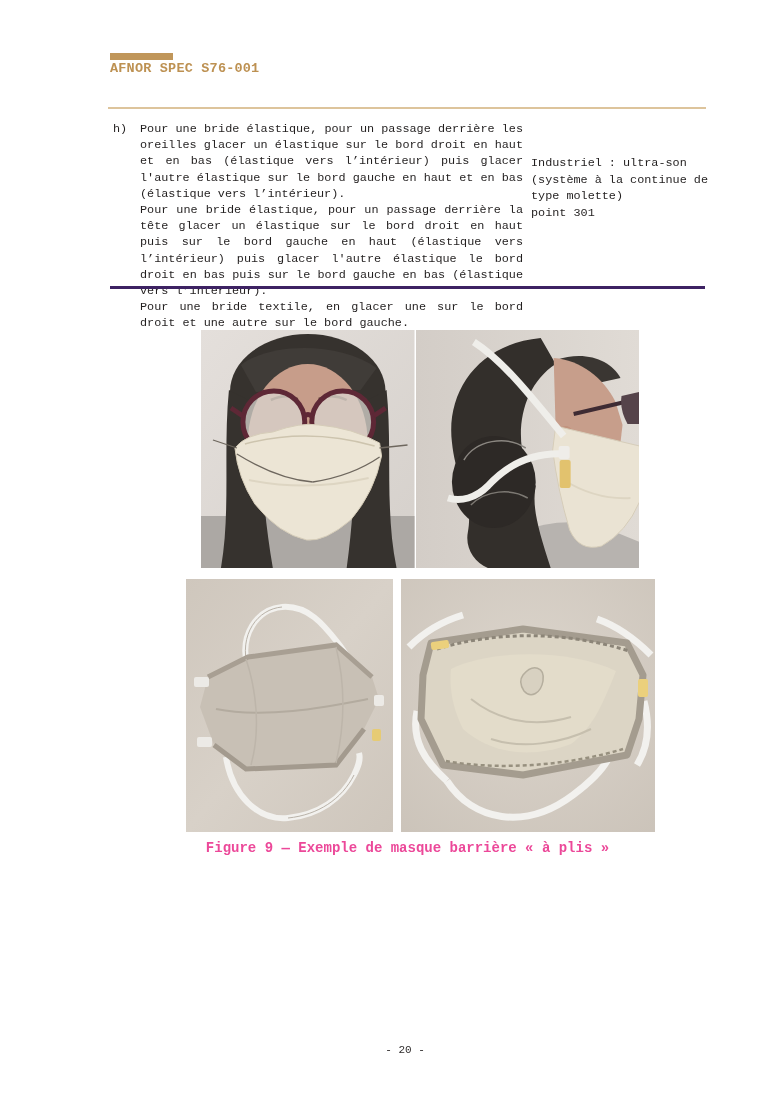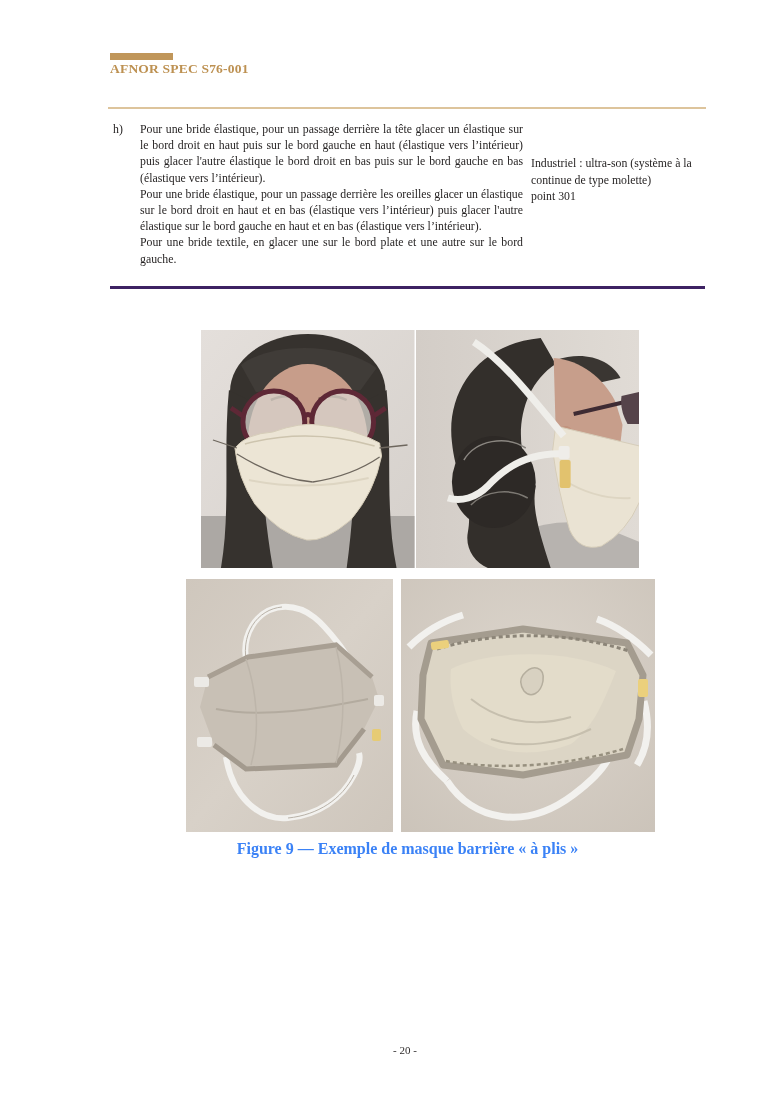--- a/index.html
+++ b/index.html
@@ -1,19 +1,19 @@
 <!DOCTYPE html>
 <html><head>
 <meta charset="utf-8">
 <style>
   html,body{margin:0;padding:0;background:#888;}
   .page{
     position:relative;width:776px;height:1098px;margin:0 auto;
     background:#ffffff;overflow:hidden;
-    font-family:Liberation Serif, serif;
+    font-family:Liberation Mono, monospace;
     color:#221f1f;
   }
   
   .hdr-bar{position:absolute;left:110px;top:53px;width:63px;height:7px;background:#c0965a;}
   .hdr-title{position:absolute;left:110px;top:61px;font-size:13.5px;font-weight:bold;color:#bd9152;letter-spacing:.2px;}
   .hdr-rule{position:absolute;left:108px;top:107px;width:598px;height:2px;background:#ddc49c;}
   
   .item-marker{position:absolute;left:113px;top:121px;font-size:11.8px;line-height:16.2px;}
   .item-text{
     position:absolute;left:140px;top:121px;width:383px;
@@ -25,38 +25,38 @@
     font-size:11.8px;line-height:16.8px;white-space:pre-line;
   }
   .side-note p{margin:0 0 16px 0;}
   .purple-rule{position:absolute;left:110px;top:286px;width:595px;height:3px;background:#3d2263;}
   
   .photo-top{position:absolute;left:201px;top:330px;width:438px;height:238px;display:flex;gap:1px;background:#fff;}
   .photo-bottom{position:absolute;left:186px;top:579px;width:469px;height:253px;display:flex;gap:8px;background:#fff;}
   .photo-top svg,.photo-bottom svg{display:block;height:100%;}
   .fig-caption{
     position:absolute;left:110px;top:840px;width:595px;text-align:center;
-    font-size:16px;font-weight:bold;color:#3b82f6;
+    font-size:14px;font-weight:bold;color:#ec4899;
   }
   .page-number{position:absolute;left:0;top:1044px;width:810px;text-align:center;font-size:11px;color:#2e2b2b;}
 </style>
 </head>
 <body>
 
 <div class="page">
 
   <div class="hdr-bar"></div>
   <div class="hdr-title">AFNOR SPEC S76-001</div>
   <div class="hdr-rule"></div>
 
   <div class="item-marker">h)</div>
   <div class="item-text">
+    <p>Pour une bride élastique, pour un passage derrière les oreilles glacer un élastique sur le bord droit en haut et en bas (élastique vers l’intérieur) puis glacer l'autre élastique sur le bord gauche en haut et en bas (élastique vers l’intérieur).</p>
     <p>Pour une bride élastique, pour un passage derrière la tête glacer un élastique sur le bord droit en haut puis sur le bord gauche en haut (élastique vers l’intérieur) puis glacer l'autre élastique le bord droit en bas puis sur le bord gauche en bas (élastique vers l’intérieur).</p>
-    <p>Pour une bride élastique, pour un passage derrière les oreilles glacer un élastique sur le bord droit en haut et en bas (élastique vers l’intérieur) puis glacer l'autre élastique sur le bord gauche en haut et en bas (élastique vers l’intérieur).</p>
-    <p>Pour une bride textile, en glacer une sur le bord plate et une autre sur le bord gauche.</p>
+    <p>Pour une bride textile, en glacer une sur le bord droit et une autre sur le bord gauche.</p>
   </div>
   <div class="side-note">
     <p>Industriel : ultra-son (système à la continue de type molette)
 point 301</p>
   </div>
 
   <div class="purple-rule"></div>
 
   <div class="photo-top">
 

